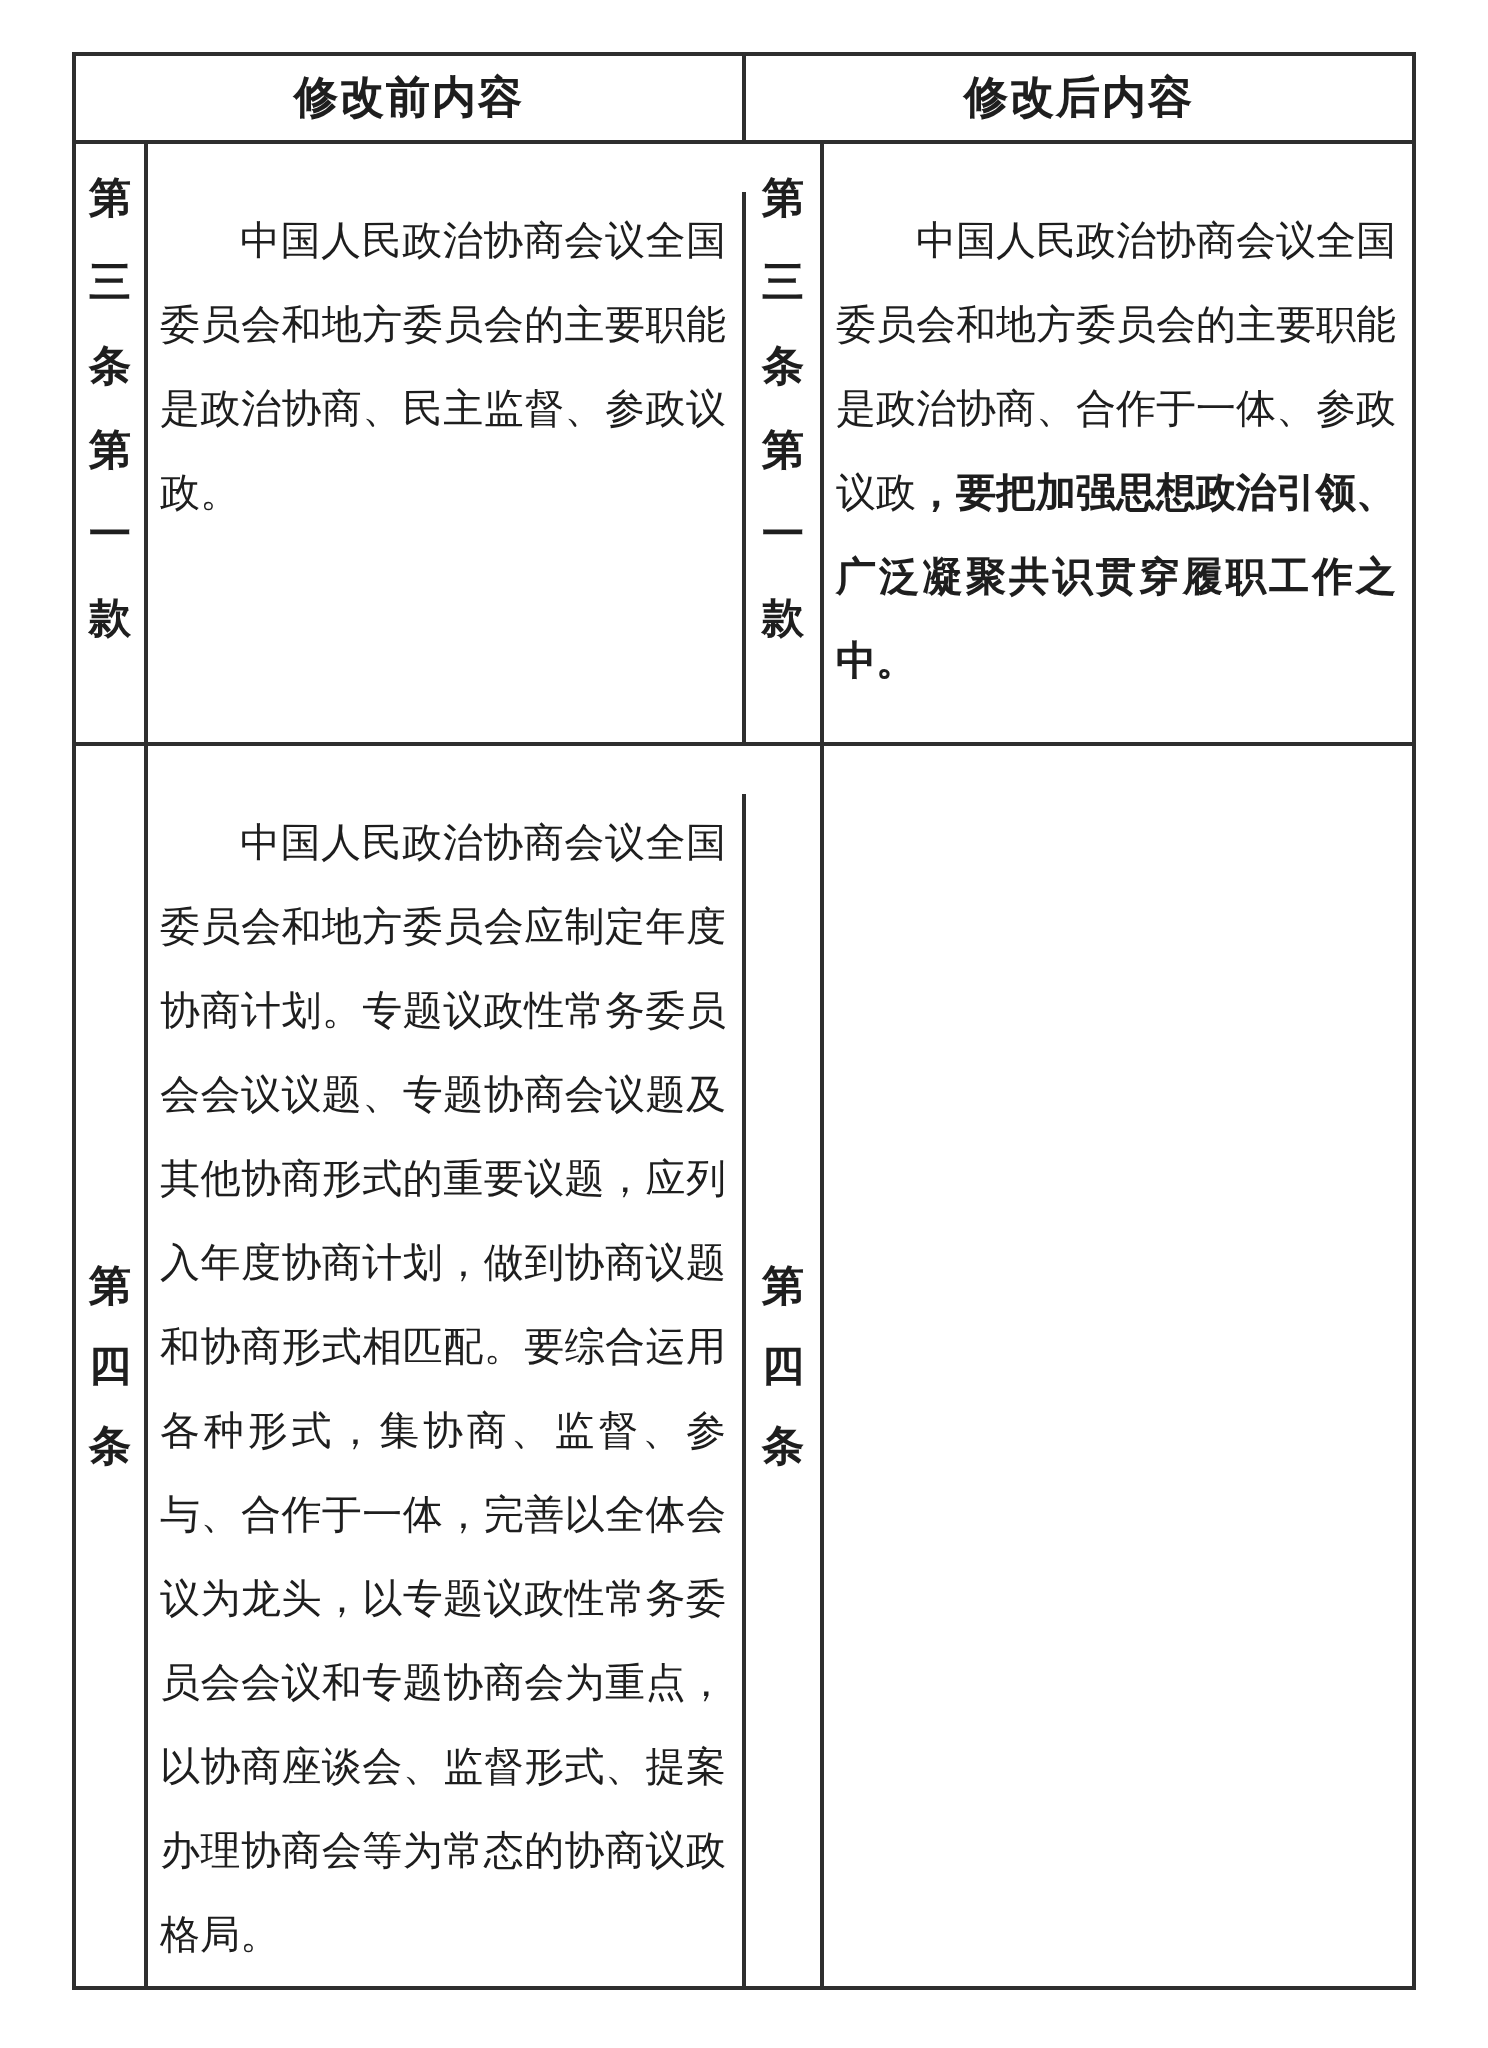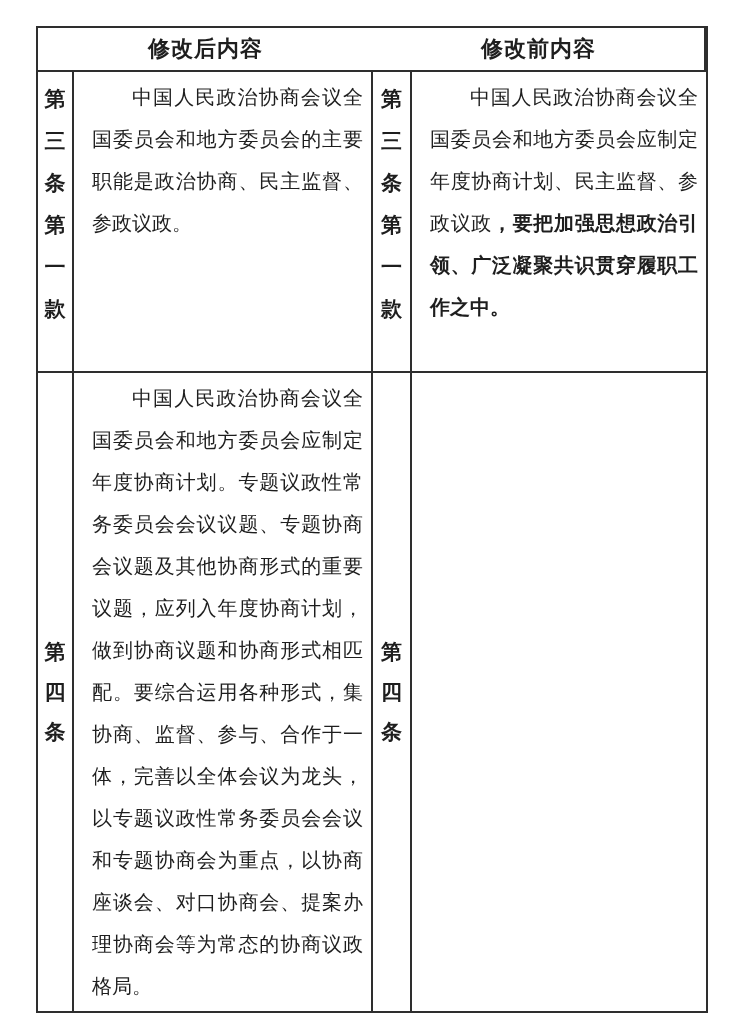--- a/index.html
+++ b/index.html
@@ -39,41 +39,41 @@
 
   .label {
     display: flex; flex-direction: column; align-items: center;
     font-weight: 700; font-size: 21px; line-height: 42px;
     font-family: "Liberation Serif", "DejaVu Serif", serif;
   }
   .label-top { padding-top: 6px; }
   .label-center { justify-content: center; line-height: 40px; }
   .label-char { text-align: center; }
 
-  .content { padding: 4px 8px 4px 18px; }
+  .content { padding: 4px 8px 4px 6px; margin-top: 24px; }
   .para {
     font-size: 20px; line-height: 42px;
     text-align: justify; text-justify: inter-ideograph;
     text-indent: 2em;
   }
   .seg { font-family: "Liberation Serif", "DejaVu Serif", serif; }
   .seg.bold {
     font-family: "Liberation Sans", "DejaVu Sans", sans-serif;
     font-weight: 700;
   }
 </style>
 </head>
 <body>
 
 <div class="page">
   <div class="diff-table">
 
     <div class="header-row">
+      <div class="header-cell with-right-border">修改前内容</div>
       <div class="header-cell">修改后内容</div>
-      <div class="header-cell with-right-border">修改前内容</div>
     </div>
 
     <div class="row row-1">
       <div class="cell label label-top">
           <div class="label-char">第</div>
           <div class="label-char">三</div>
           <div class="label-char">条</div>
           <div class="label-char">第</div>
           <div class="label-char">一</div>
           <div class="label-char">款</div>
@@ -83,32 +83,32 @@
       </div>
       <div class="cell label label-top">
           <div class="label-char">第</div>
           <div class="label-char">三</div>
           <div class="label-char">条</div>
           <div class="label-char">第</div>
           <div class="label-char">一</div>
           <div class="label-char">款</div>
         </div>
       <div class="cell content last">
-        <p class="para"><span class="seg">中国人民政治协商会议全国委员会和地方委员会应制定年度协商计划、民主监督、参政议政</span><span class="seg bold">，要把加强思想政治引领、广泛凝聚共识贯穿履职工作之中。</span></p>
+        <p class="para"><span class="seg">中国人民政治协商会议全国委员会和地方委员会的主要职能是政治协商、合作于一体、参政议政</span><span class="seg bold">，要把加强思想政治引领、广泛凝聚共识贯穿履职工作之中。</span></p>
       </div>
     </div>
 
     <div class="row row-2">
       <div class="cell label label-center">
           <div class="label-char">第</div>
           <div class="label-char">四</div>
           <div class="label-char">条</div>
         </div>
       <div class="cell content">
-        <p class="para"><span class="seg">中国人民政治协商会议全国委员会和地方委员会应制定年度协商计划。专题议政性常务委员会会议议题、专题协商会议题及其他协商形式的重要议题，应列入年度协商计划，做到协商议题和协商形式相匹配。要综合运用各种形式，集协商、监督、参与、合作于一体，完善以全体会议为龙头，以专题议政性常务委员会会议和专题协商会为重点，以协商座谈会、对口协商会、提案办理协商会等为常态的协商议政格局。</span></p>
+        <p class="para"><span class="seg">中国人民政治协商会议全国委员会和地方委员会应制定年度协商计划。专题议政性常务委员会会议议题、专题协商会议题及其他协商形式的重要议题，应列入年度协商计划，做到协商议题和协商形式相匹配。要综合运用各种形式，集协商、监督、参与、合作于一体，完善以全体会议为龙头，以专题议政性常务委员会会议和专题协商会为重点，以协商座谈会、监督形式、提案办理协商会等为常态的协商议政格局。</span></p>
       </div>
       <div class="cell label label-center">
           <div class="label-char">第</div>
           <div class="label-char">四</div>
           <div class="label-char">条</div>
         </div>
     </div>
 
   </div>
 </div>

